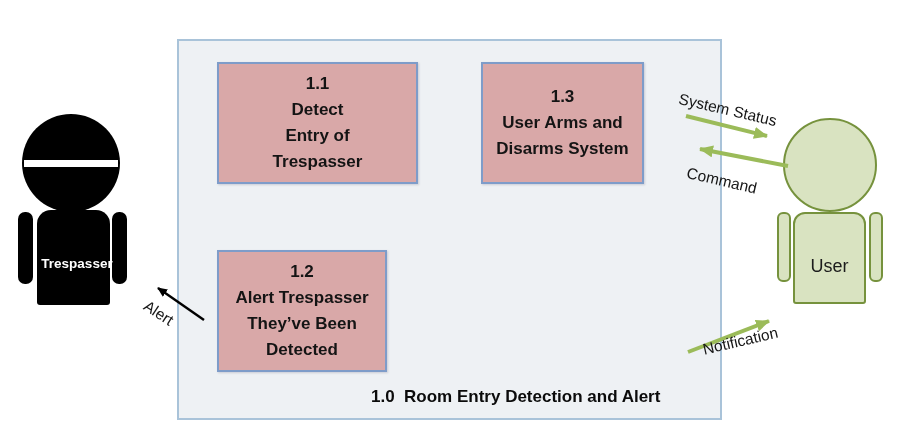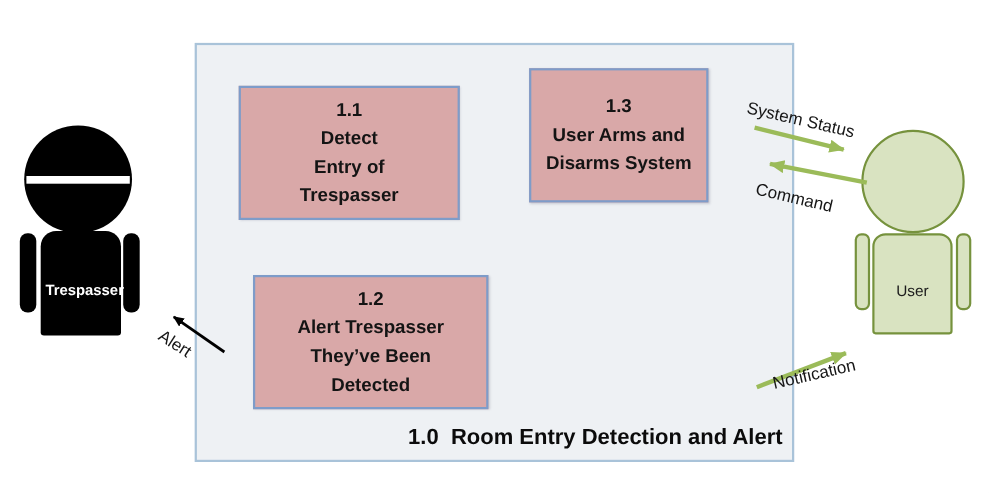--- a/index.html
+++ b/index.html
@@ -8,36 +8,36 @@
     background: #ffffff; overflow: hidden;
     font-family: "Liberation Sans", sans-serif;
   }
   
   .boundary {
     position: absolute; left: 177px; top: 39px; width: 545px; height: 381px;
     box-sizing: border-box; background: #eef1f4; border: 2px solid #a9c3d9;
   }
   .sys-title {
     position: absolute; left: 371px; top: 387px;
-    font-size: 20px; font-weight: bold; color: #0b0b0b; white-space: pre;
+    font-size: 17px; font-weight: bold; color: #0b0b0b; white-space: pre;
   }
   
   .process {
     position: absolute; box-sizing: border-box;
     background: #d9a8a8; border: 2px solid #7e9cc9;
     box-shadow: 1px 1px 2px rgba(90,90,120,0.25);
     display: flex; align-items: center; justify-content: center;
   }
   .process .ptext {
     text-align: center; font-size: 17px; font-weight: bold;
     line-height: 26px; color: #141414; white-space: pre-line;
   }
-  #p11 { left: 217px; top: 62px;  width: 201px; height: 122px; margin-top: 16px; }
+  #p11 { left: 217px; top: 62px;  width: 201px; height: 122px; }
   #p13 { left: 481px; top: 62px;  width: 163px; height: 122px; }
-  #p12 { left: 217px; top: 250px; width: 214px; height: 122px; margin-left: 13px; }
+  #p12 { left: 217px; top: 250px; width: 170px; height: 122px; }
   #p14 { left: 480px; top: 249px; width: 198px; height: 121px; }
   
   .shape { position: absolute; }
   
   .t-head  { left: 22px;  top: 114px; width: 98px; height: 98px; border-radius: 50%; background: #000; }
   .t-band  { left: 24px;  top: 160px; width: 94px; height: 7px;  background: #fff; }
   .t-body  { left: 37px;  top: 210px; width: 73px; height: 95px; background: #000; border-radius: 14px 14px 3px 3px; }
   .t-arm-l { left: 18px;  top: 212px; width: 15px; height: 72px; background: #000; border-radius: 7px; }
   .t-arm-r { left: 112px; top: 212px; width: 15px; height: 72px; background: #000; border-radius: 7px; }
   .t-label {
@@ -45,21 +45,21 @@
     color: #ffffff; font-size: 13.5px; font-weight: bold;
   }
   
   .u-part { box-sizing: border-box; background: #d9e3c1; border: 2px solid #76923d; }
   .u-body  { left: 793px; top: 212px; width: 73px; height: 92px; border-radius: 12px 12px 3px 3px; }
   .u-head  { left: 783px; top: 118px; width: 94px; height: 94px; border-radius: 50%; }
   .u-arm-l { left: 777px; top: 212px; width: 14px; height: 70px; border-radius: 6px; }
   .u-arm-r { left: 869px; top: 212px; width: 14px; height: 70px; border-radius: 6px; }
   .u-label {
     left: 794px; top: 256px; width: 71px; text-align: center;
-    color: #1c1c1c; font-size: 14px;
+    color: #1c1c1c; font-size: 18px;
   }
   
   .arrows { position: absolute; left: 0; top: 0; pointer-events: none; }
   
   .flow-label {
     position: absolute; color: #161616; font-size: 15.5px;
     transform-origin: 0 0; white-space: nowrap;
   }
   #lbl-status   { left: 681px; top: 90px;  transform: rotate(13deg); }
   #lbl-command  { left: 689px; top: 164px; transform: rotate(13deg); }

